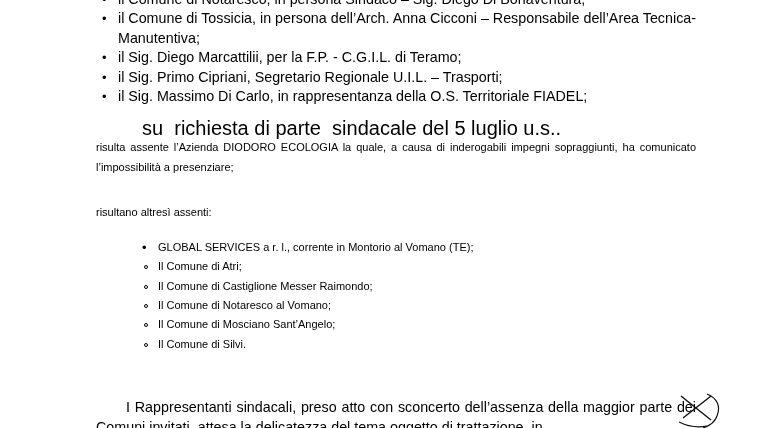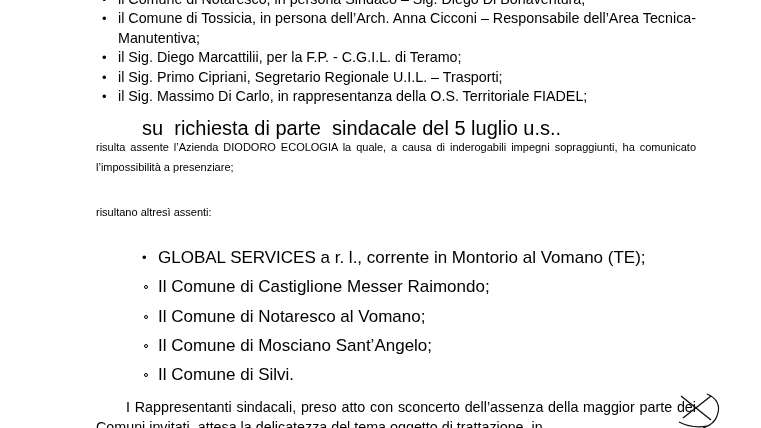--- a/index.html
+++ b/index.html
@@ -87,24 +87,23 @@
   }
   .hollow-list {
     position: absolute;
     left: 96px;
     top: 222px;
     width: 600px;
   }
   .hollow-list > li {
     position: relative;
     padding-left: 22px;
-    font-size: 17px;
+    font-size: 11px;
     line-height: 19.35px;
     list-style: none;
-    margin-top: 10px;
   }
   .hollow-list > li::before {
     content: "";
     position: absolute;
     left: 8px;
     top: 8px;
     width: 4px;
     height: 4px;
     border: 1px solid #000;
     border-radius: 50%;
@@ -159,20 +158,21 @@
     </ul>
 
     <div class="su-richiesta">su  richiesta di parte  sindacale del 5 luglio u.s..</div>
 
     <div class="para-assente">risulta assente l’Azienda DIODORO ECOLOGIA la quale, a causa di inderogabili impegni sopraggiunti, ha comunicato l’impossibilità a presenziare;</div>
 
     <div class="para-altresi">risultano altresì assenti:</div>
 
     <ul class="hollow-list">
       <li class="first-item">GLOBAL SERVICES  a r. l., corrente in Montorio al Vomano (TE);</li>
+      <li>Il Comune di  Atri;</li>
       <li>Il Comune di Castiglione Messer Raimondo;</li>
       <li>Il Comune di Notaresco al Vomano;</li>
       <li>Il Comune di Mosciano Sant’Angelo;</li>
       <li>Il Comune di Silvi.</li>
     </ul>
 
     <div class="para-final"><span class="indent"></span><span>I Rappresentanti sindacali, preso atto con sconcerto dell’assenza della maggior parte dei Comuni invitati, attesa la delicatezza del tema oggetto di trattazione, in</span></div>
 
     <div class="signature">
       <svg width="56" height="40" viewBox="0 0 56 40" xmlns="http://www.w3.org/2000/svg">

